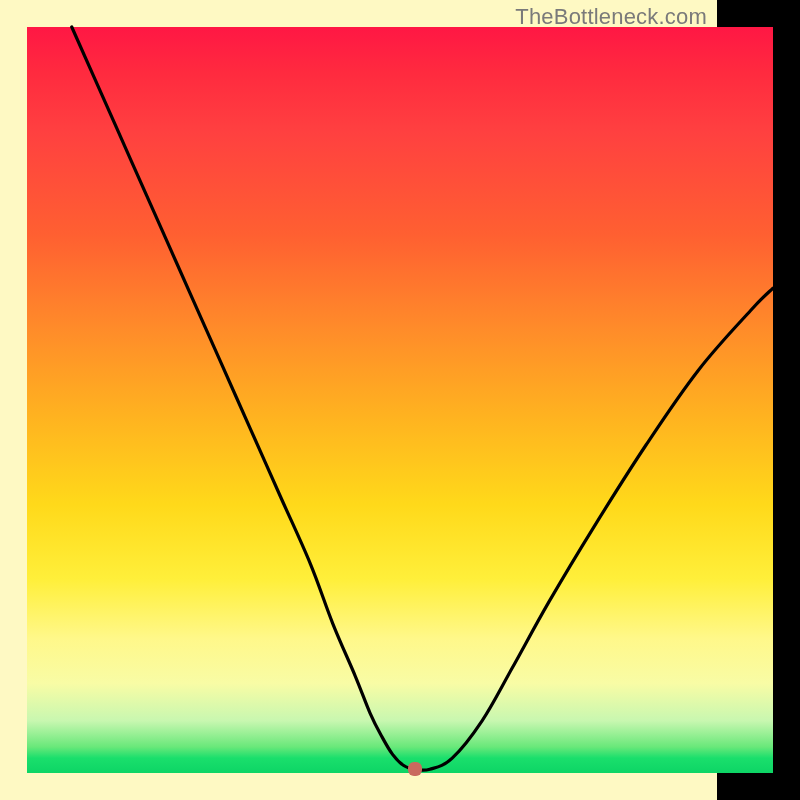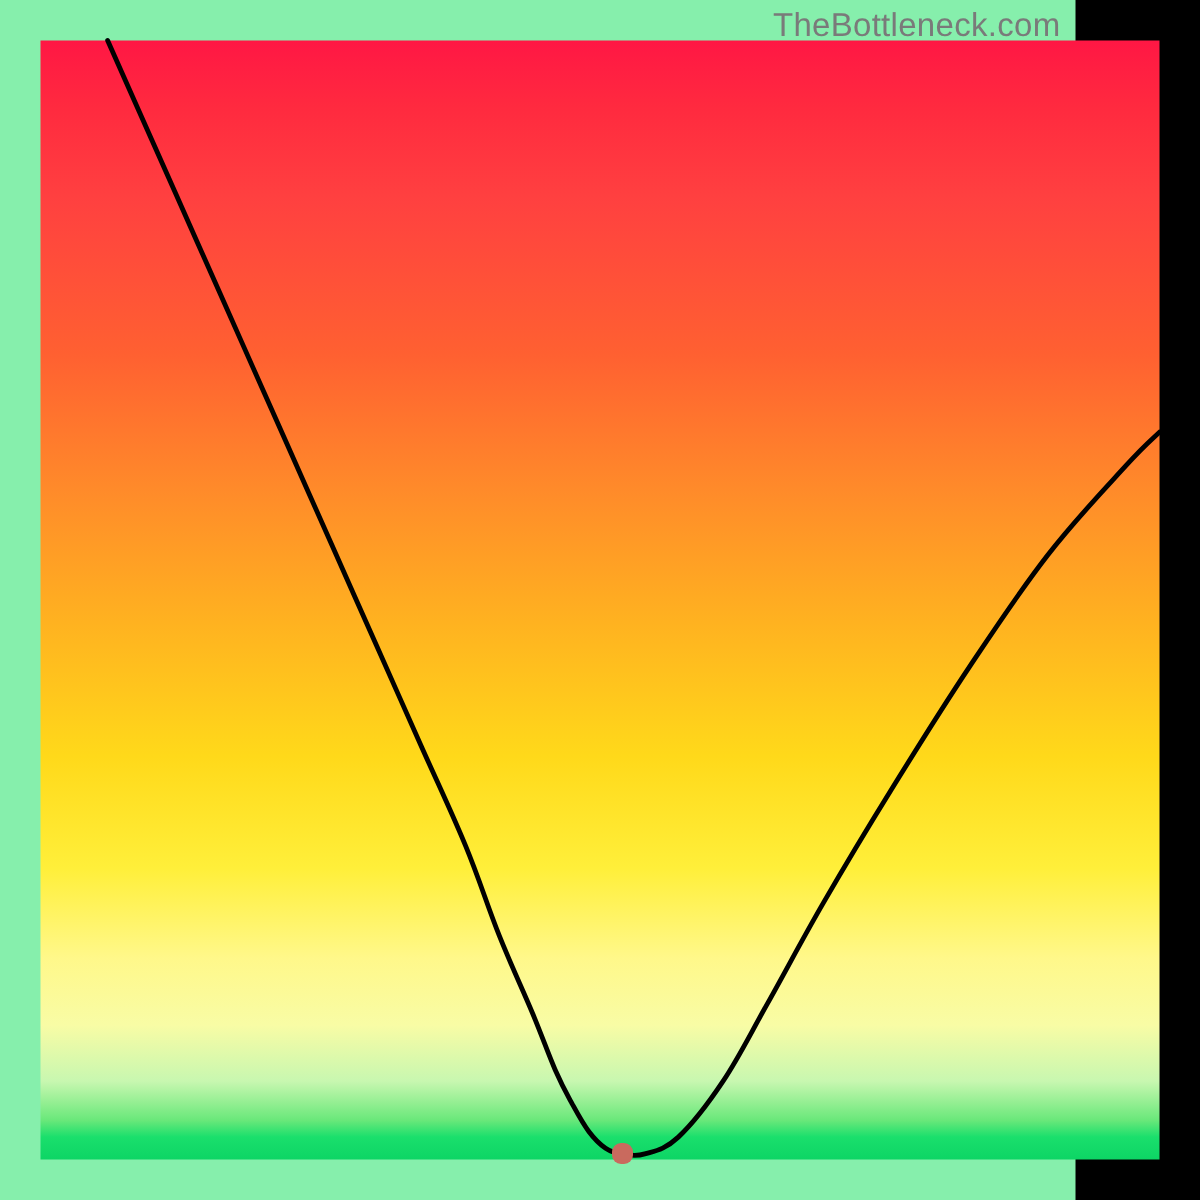--- a/index.html
+++ b/index.html
@@ -8,21 +8,21 @@
     width: 800px;
     height: 800px;
     overflow: hidden;
     background: #000;
     font-family: Arial, Helvetica, sans-serif;
   }
   .frame {
     position: relative;
     width: 717px;
     height: 800px;
-    background: #86efac;
+    background: #fef9c3;
   }
   .plot-area {
     position: absolute;
     left: 27px;
     top: 27px;
     width: 746px;
     height: 746px;
     
     background: linear-gradient(to bottom,
       #ff1744 0%,

